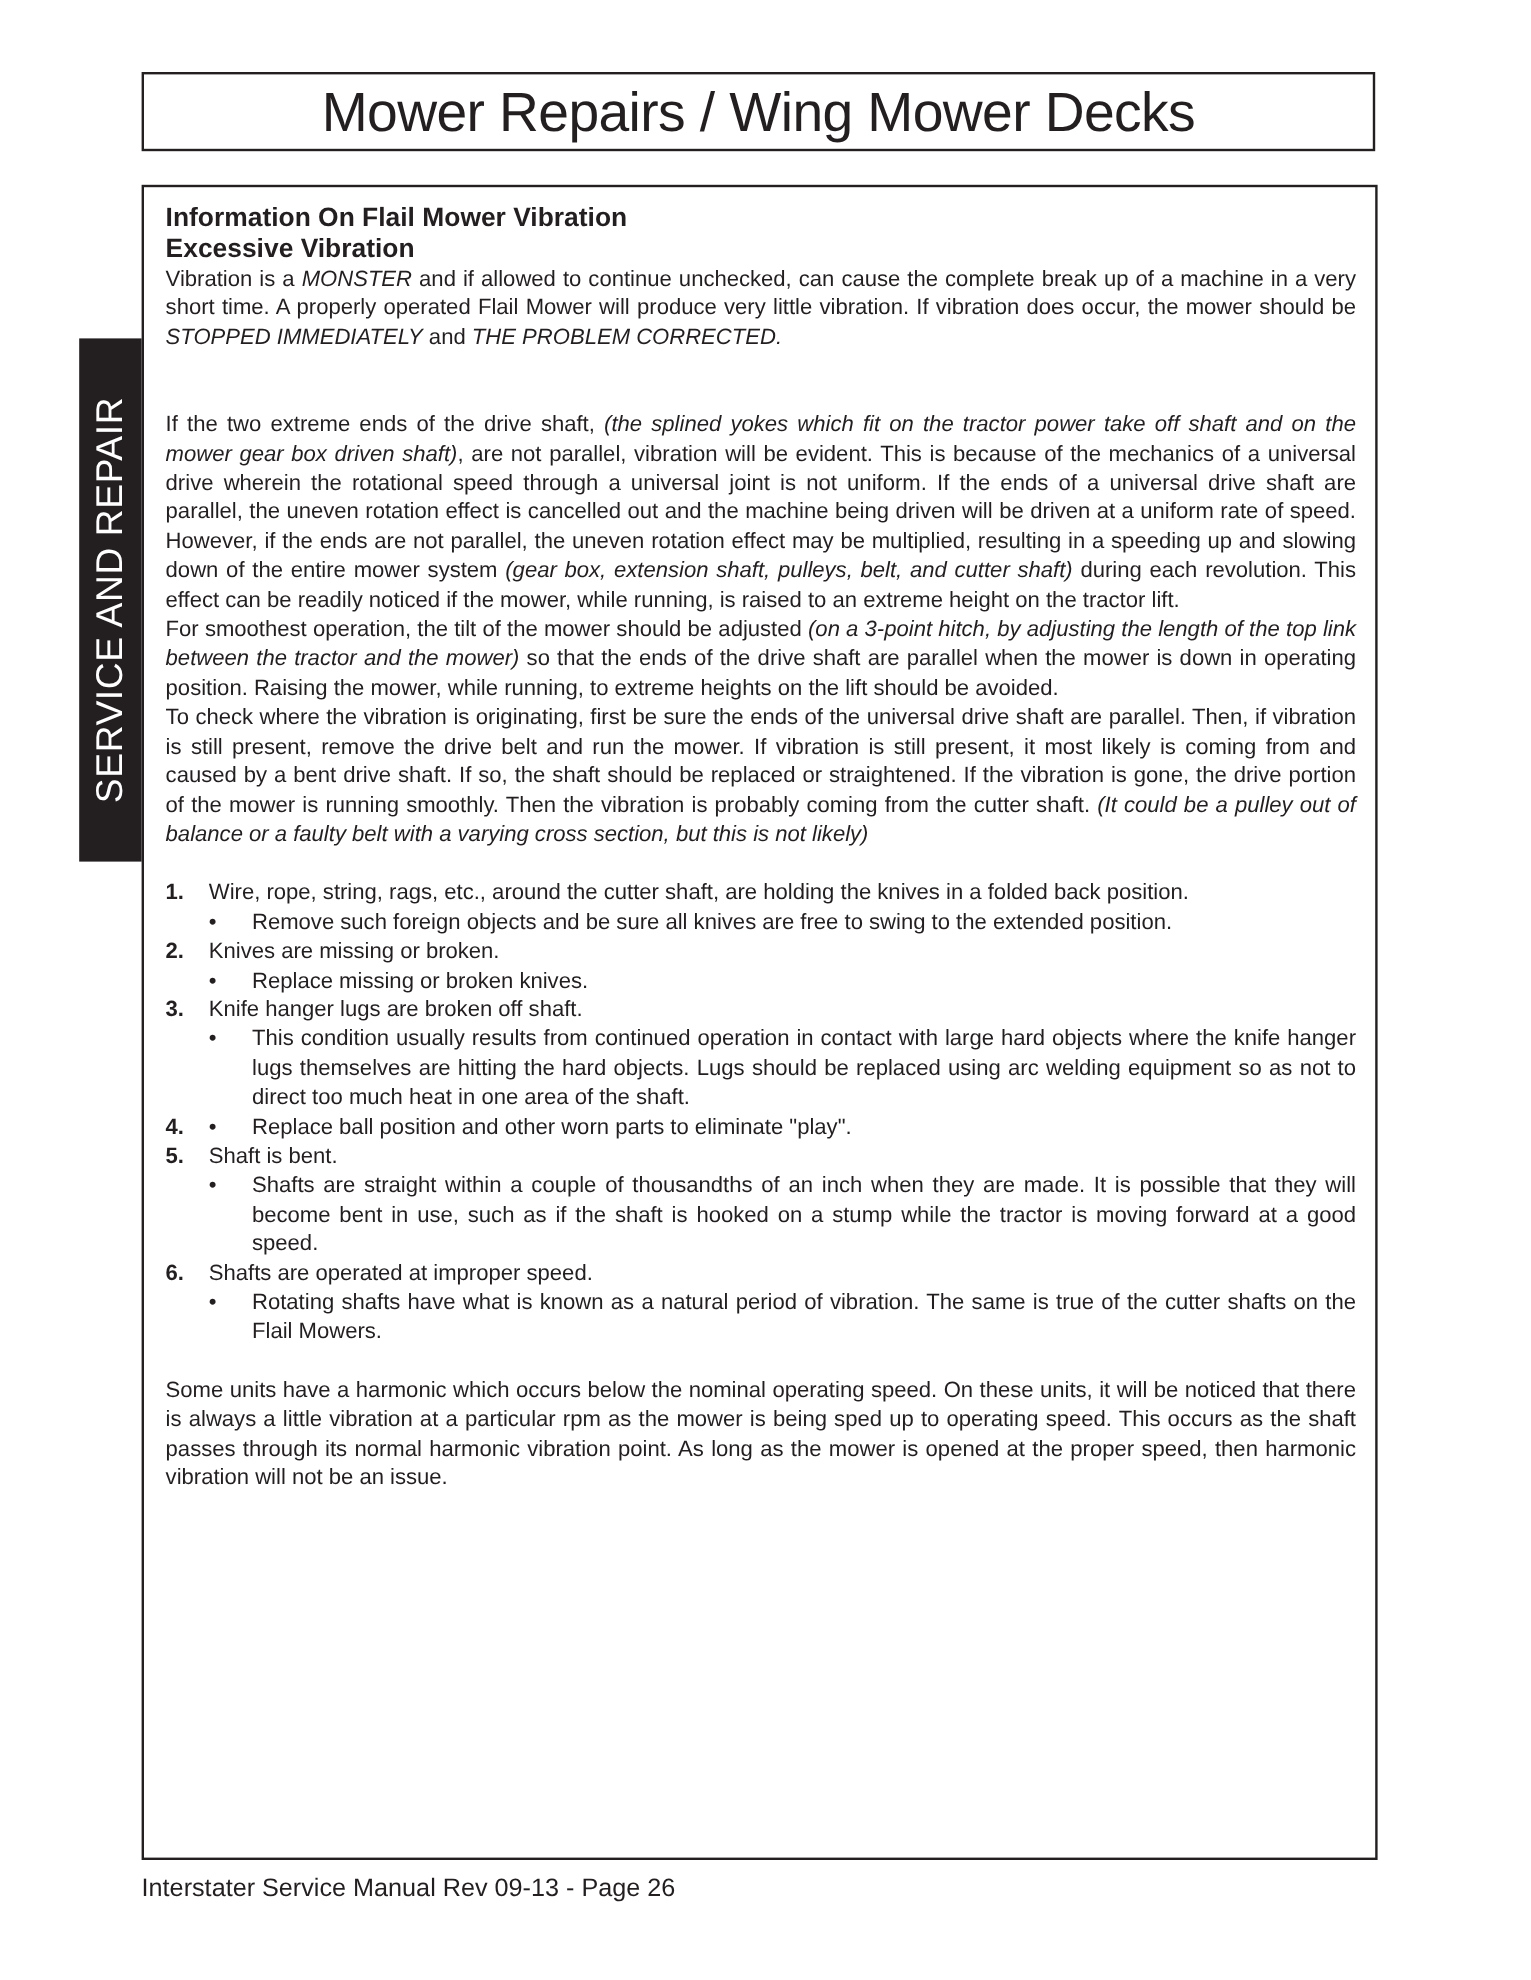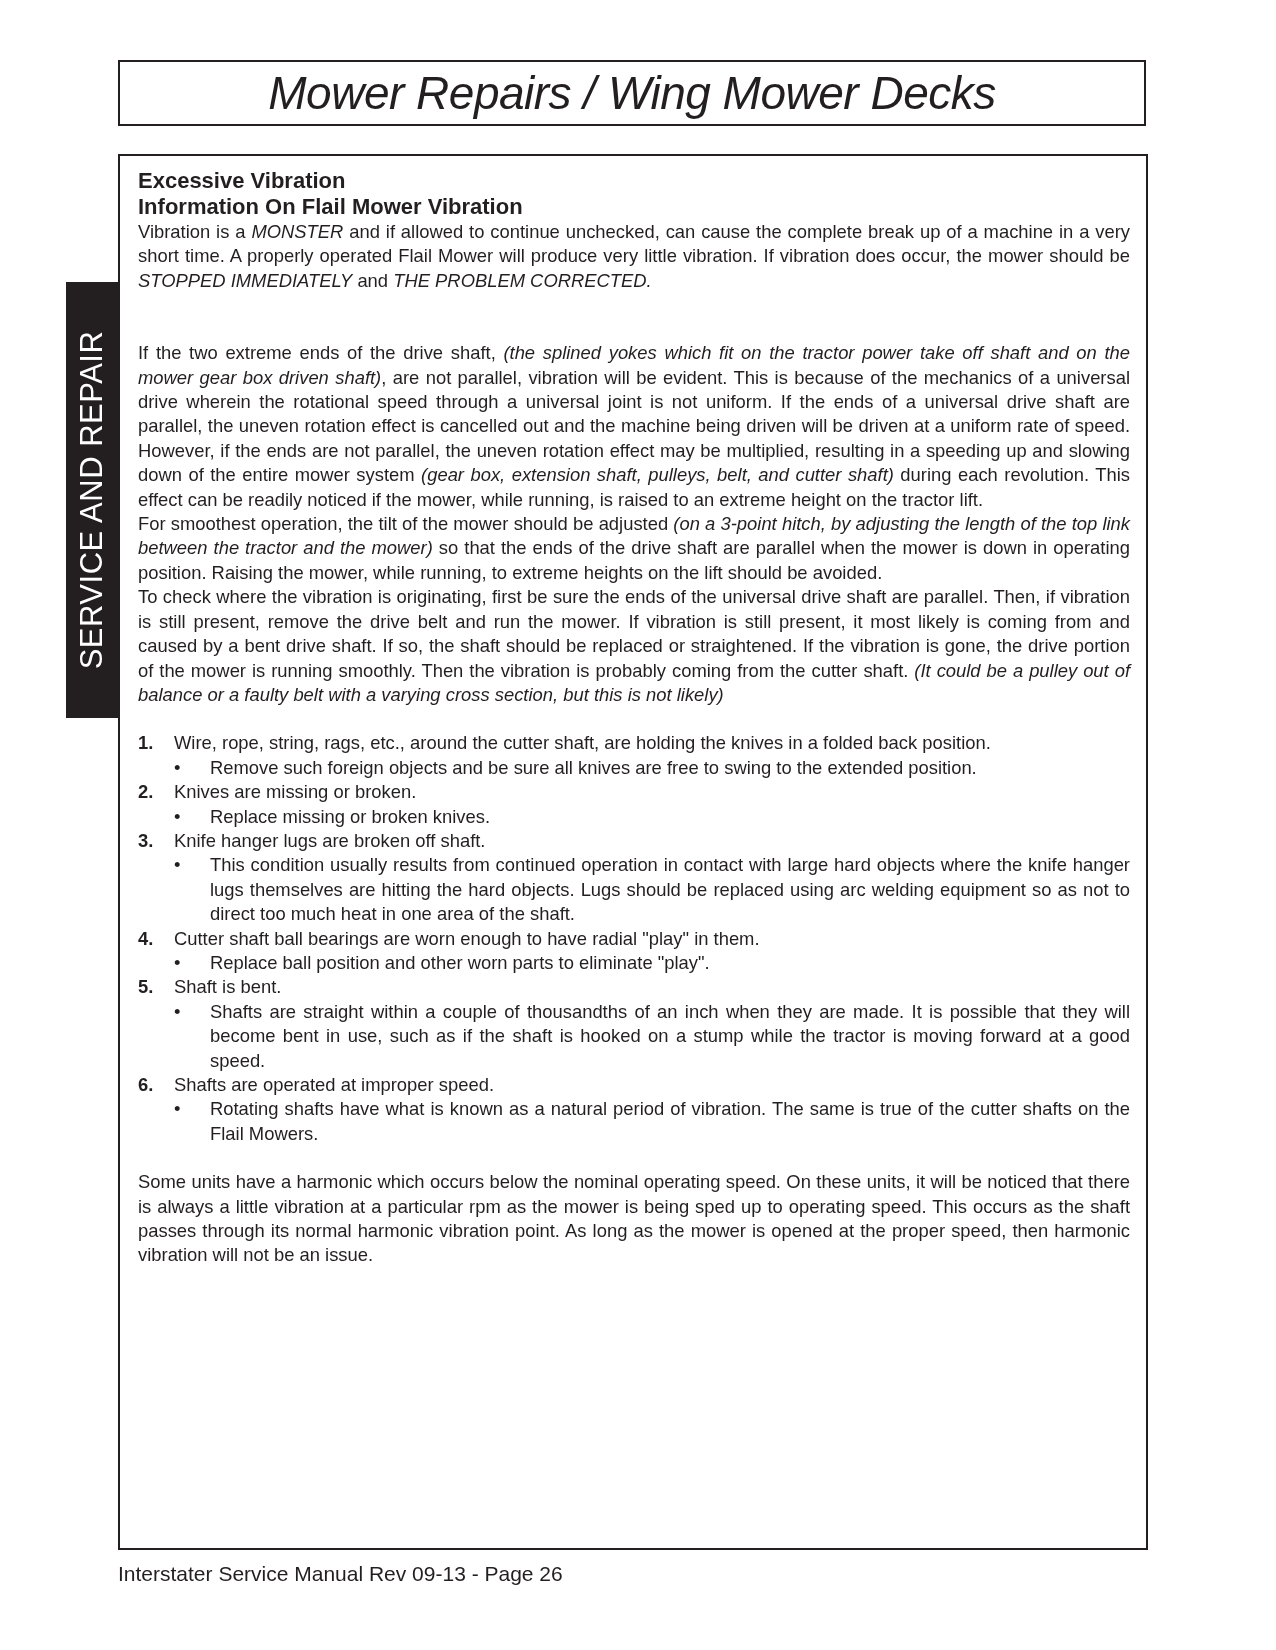--- a/index.html
+++ b/index.html
@@ -1,21 +1,21 @@
 <!DOCTYPE html>
 <html><head>
 <meta charset="utf-8">
 <style>
   html, body { margin: 0; padding: 0; background: #ffffff; }
   body { width: 1276px; height: 1650px; position: relative; overflow: hidden;
          font-family: "Liberation Sans", sans-serif; color: #231f20; }
   .title-box { position: absolute; left: 118px; top: 60px; width: 1028px; height: 66px;
                border: 2px solid #231f20; box-sizing: border-box;
                display: flex; align-items: center; justify-content: center; }
-  .title-box h1 { margin: 0; font-weight: normal; font-size: 46px; letter-spacing: -0.5px; font-style: italic; }
+  .title-box h1 { margin: 0; font-weight: normal; font-size: 46px; letter-spacing: -0.5px; }
   .side-tab { position: absolute; left: 66px; top: 282px; width: 52px; height: 436px;
               background: #231f20; }
   .side-tab span { position: absolute; left: 26px; top: 218px; transform: translate(-50%, -50%) rotate(-90deg);
                    white-space: nowrap; color: #ffffff; font-size: 31px; letter-spacing: 0.5px; }
   .content-box { position: absolute; left: 118px; top: 154px; width: 1030px; height: 1396px;
                  border: 2px solid #231f20; box-sizing: border-box; padding: 12px 16px 0 18px;
                  font-size: 18.4px; line-height: 24.4px; }
   .content-box p { margin: 0; text-align: justify; }
   .h2 { font-weight: bold; font-size: 22px; line-height: 26px; margin: 0; }
   .gap { height: 24px; }
@@ -33,22 +33,22 @@
 
 <div class="title-box">
   <h1>Mower Repairs / Wing Mower Decks</h1>
 </div>
 
 <div class="side-tab">
   <span>SERVICE AND REPAIR</span>
 </div>
 
 <div class="content-box">
+  <div class="h2">Information On Flail Mower Vibration</div>
   <div class="h2">Excessive Vibration</div>
-  <div class="h2">Information On Flail Mower Vibration</div>
   <p><span>Vibration is a </span><em>MONSTER</em><span> and if allowed to continue unchecked, can cause the complete break up of a machine in a very short time. A properly operated Flail Mower will produce very little vibration. If vibration does occur, the mower should be </span><em>STOPPED IMMEDIATELY</em><span> and </span><em>THE PROBLEM CORRECTED.</em></p>
   <div class="gap"></div>
   <div class="gap"></div>
   <p><span>If the two extreme ends of the drive shaft, </span><em>(the splined yokes which fit on the tractor power take off shaft and on the mower gear box driven shaft)</em><span>, are not parallel, vibration will be evident. This is because of the mechanics of a universal drive wherein the rotational speed through a universal joint is not uniform. If the ends of a universal drive shaft are parallel, the uneven rotation effect is cancelled out and the machine being driven will be driven at a uniform rate of speed. However, if the ends are not parallel, the uneven rotation effect may be multiplied, resulting in a speeding up and slowing down of the entire mower system </span><em>(gear box, extension shaft, pulleys, belt, and cutter shaft)</em><span> during each revolution. This effect can be readily noticed if the mower, while running, is raised to an extreme height on the tractor lift.</span></p>
   <p><span>For smoothest operation, the tilt of the mower should be adjusted </span><em>(on a 3-point hitch, by adjusting the length of the top link between the tractor and the mower)</em><span> so that the ends of the drive shaft are parallel when the mower is down in operating position. Raising the mower, while running, to extreme heights on the lift should be avoided.</span></p>
   <p><span>To check where the vibration is originating, first be sure the ends of the universal drive shaft are parallel. Then, if vibration is still present, remove the drive belt and run the mower. If vibration is still present, it most likely is coming from and caused by a bent drive shaft. If so, the shaft should be replaced or straightened. If the vibration is gone, the drive portion of the mower is running smoothly. Then the vibration is probably coming from the cutter shaft. </span><em>(It could be a pulley out of balance or a faulty belt with a varying cross section, but this is not likely)</em></p>
   <div class="gap"></div>
   <ol class="items">
     <li>
       <span class="num">1.</span>
@@ -66,21 +66,20 @@
     </li>
     <li>
       <span class="num">3.</span>
       <span>Knife hanger lugs are broken off shaft.</span>
       <ul class="subs">
           <li><span class="bullet">•</span><span>This condition usually results from continued operation in contact with large hard objects where the knife hanger lugs themselves are hitting the hard objects. Lugs should be replaced using arc welding equipment so as not to direct too much heat in one area of the shaft.</span></li>
         </ul>
     </li>
     <li>
       <span class="num">4.</span>
-      <span>Cutter shaft ball bearings are worn enough to have radial "play" in them.</span>
       <ul class="subs">
           <li><span class="bullet">•</span><span>Replace ball position and other worn parts to eliminate "play".</span></li>
         </ul>
     </li>
     <li>
       <span class="num">5.</span>
       <span>Shaft is bent.</span>
       <ul class="subs">
           <li><span class="bullet">•</span><span>Shafts are straight within a couple of thousandths of an inch when they are made. It is possible that they will become bent in use, such as if the shaft is hooked on a stump while the tractor is moving forward at a good speed.</span></li>
         </ul>

